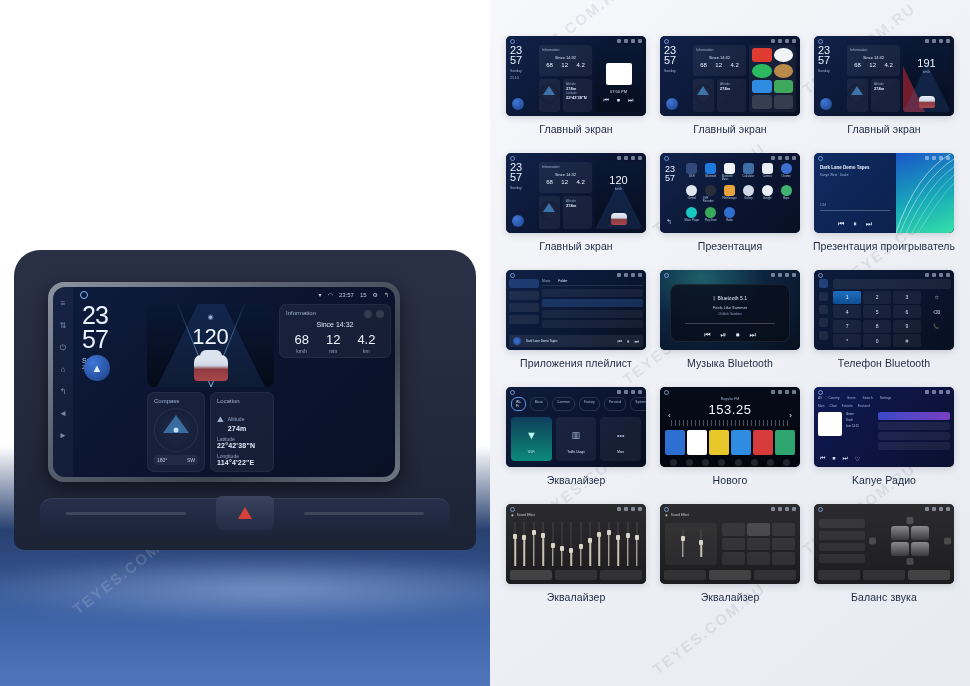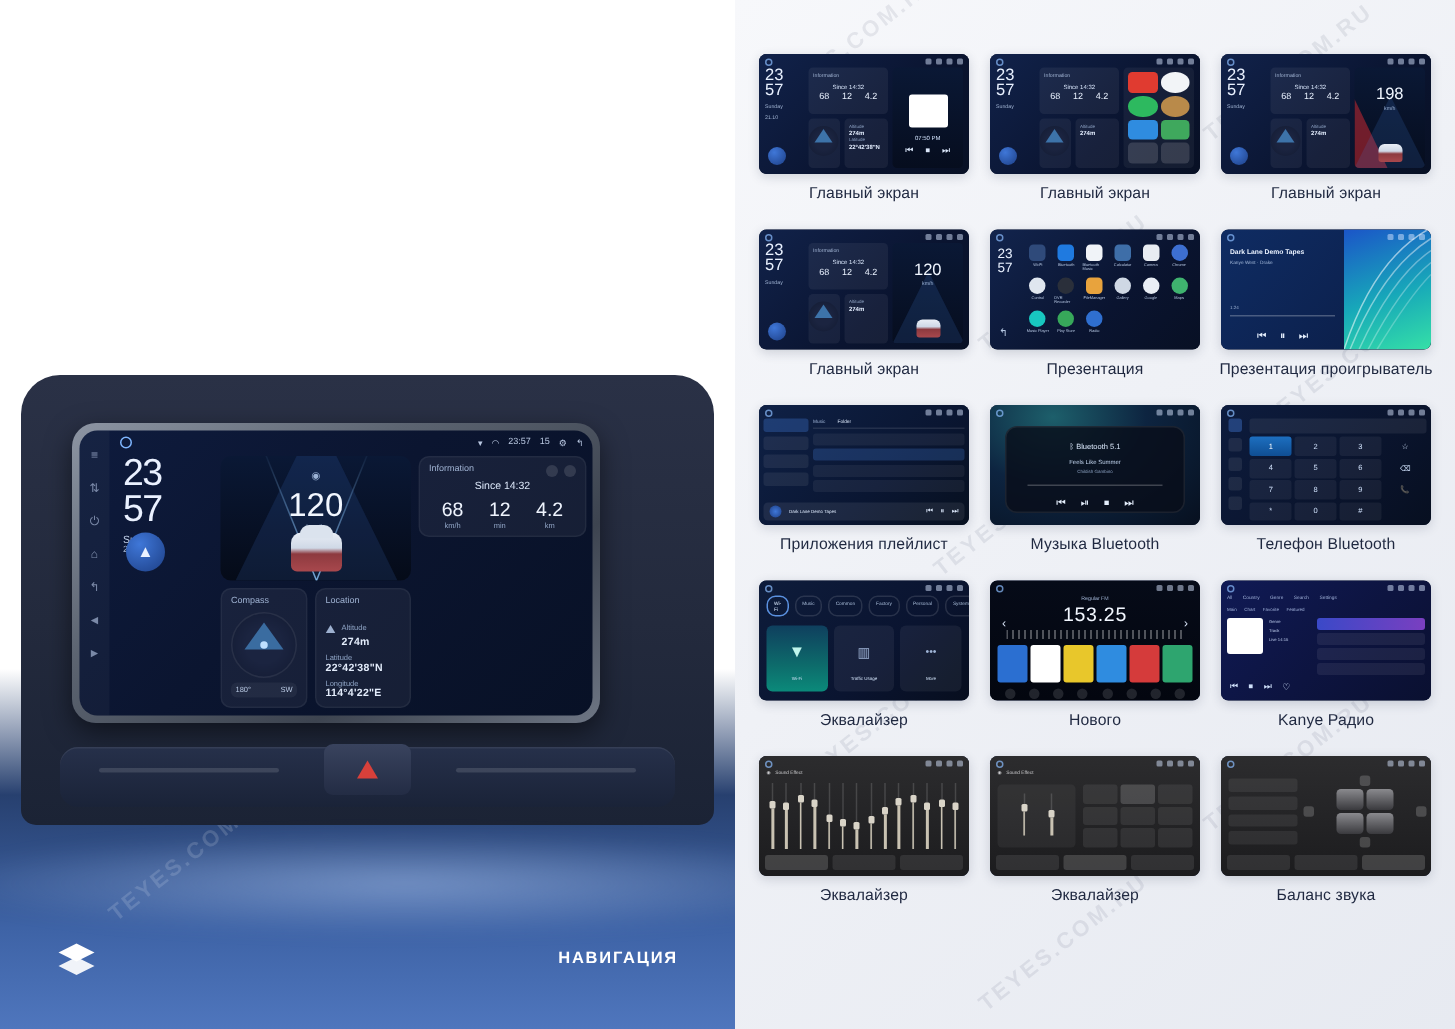--- a/index.html
+++ b/index.html
@@ -503,27 +503,20 @@
         <div class="vent-slit" style="left:26px; width:120px;"></div>
         <div class="vent-slit" style="right:26px; width:120px;"></div>
       </div>
       <div class="hazard">
         <div class="hazard-tri"></div>
       </div>
     </div>
 
     <div class="hero-sheen"></div>
 
-    <div class="hero-foot">
-      <svg class="layers-icon" width="26" height="22" viewBox="0 0 26 22">
-        <polygon points="13,1 25,7 13,13 1,7" fill="#ffffff"></polygon>
-        <polygon points="13,10 25,16 13,22 1,16" fill="#ffffff" opacity=".92"></polygon>
-      </svg>
-      <div class="nav-label">НАВИГАЦИЯ</div>
-    </div>
   </section>
 
   <section class="gallery">
     <div class="wm dark" style="left:10px; top:20px;">TEYES.COM.RU</div>
     <div class="wm dark" style="left:300px; top:40px;">TEYES.COM.RU</div>
     <div class="wm dark" style="left:150px; top:180px;">TEYES.COM.RU</div>
     <div class="wm dark" style="left:340px; top:230px;">TEYES.COM.RU</div>
     <div class="wm dark" style="left:120px; top:330px;">TEYES.COM.RU</div>
     <div class="wm dark" style="left:30px; top:470px;">TEYES.COM.RU</div>
     <div class="wm dark" style="left:300px; top:500px;">TEYES.COM.RU</div>
@@ -665,21 +658,21 @@
                   </div>
                 <div class="mh-loc">
                   <div class="k">Altitude</div>
                   <div class="v">274m</div>
                 </div>
               </div>
             </div>
             <div class="mh-right">
               <div style="position:absolute;left:0;bottom:0;width:0;height:0;border-right:22px solid transparent;border-bottom:46px solid rgba(200,40,50,.55);"></div>
               <div class="mini-road"></div>
-              <div class="mini-speed">198</div>
+              <div class="mini-speed">191</div>
               <div class="mini-speed-u">km/h</div>
               <div class="mini-car"></div>
             </div>
             <div class="mh-fab"></div>
           </div>
           <div class="t-home"></div>
           <div class="t-status">
               <i></i>
               <i></i>
               <i></i>

